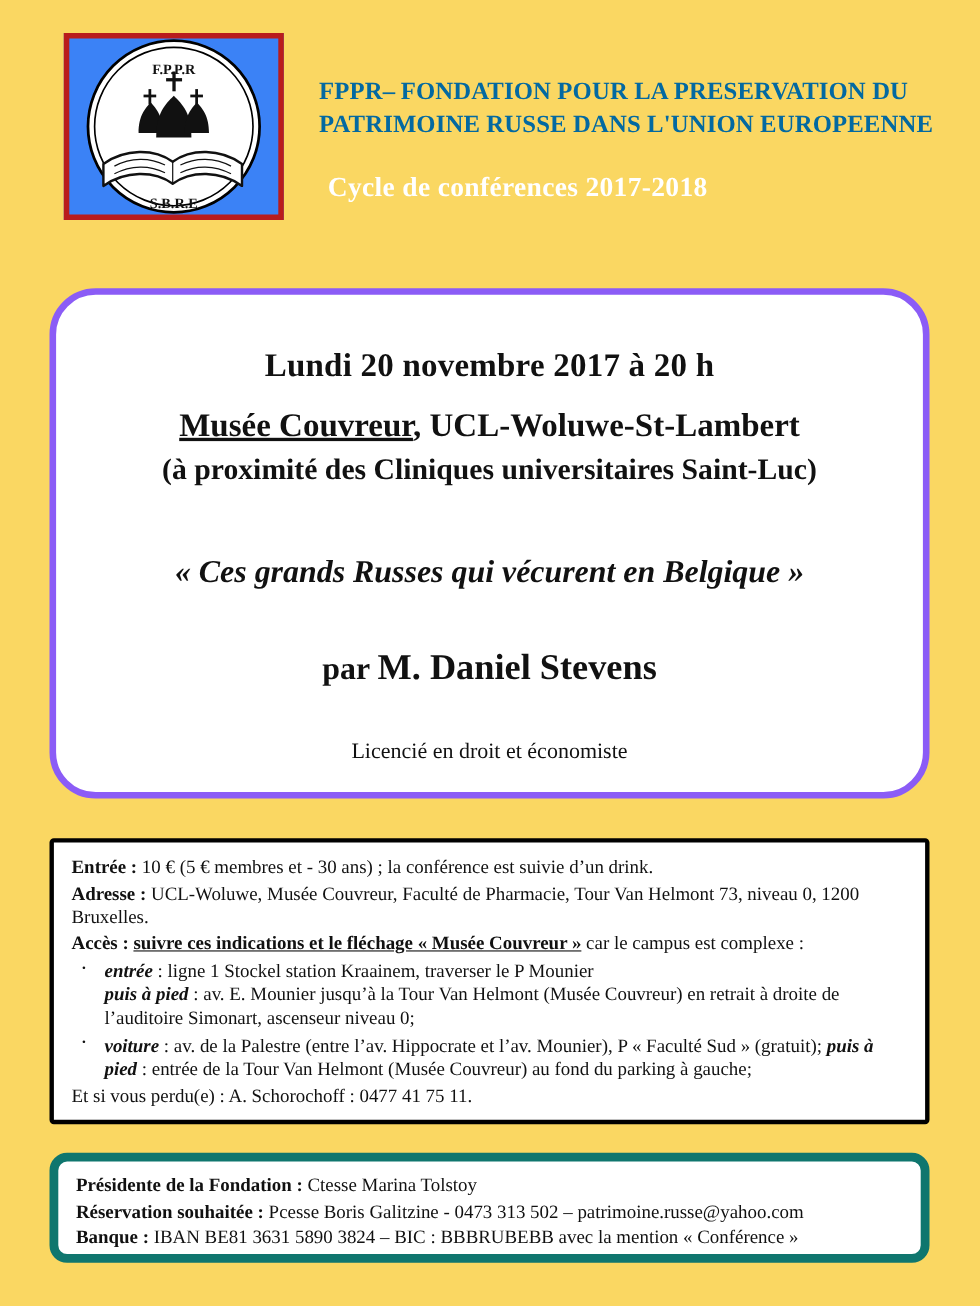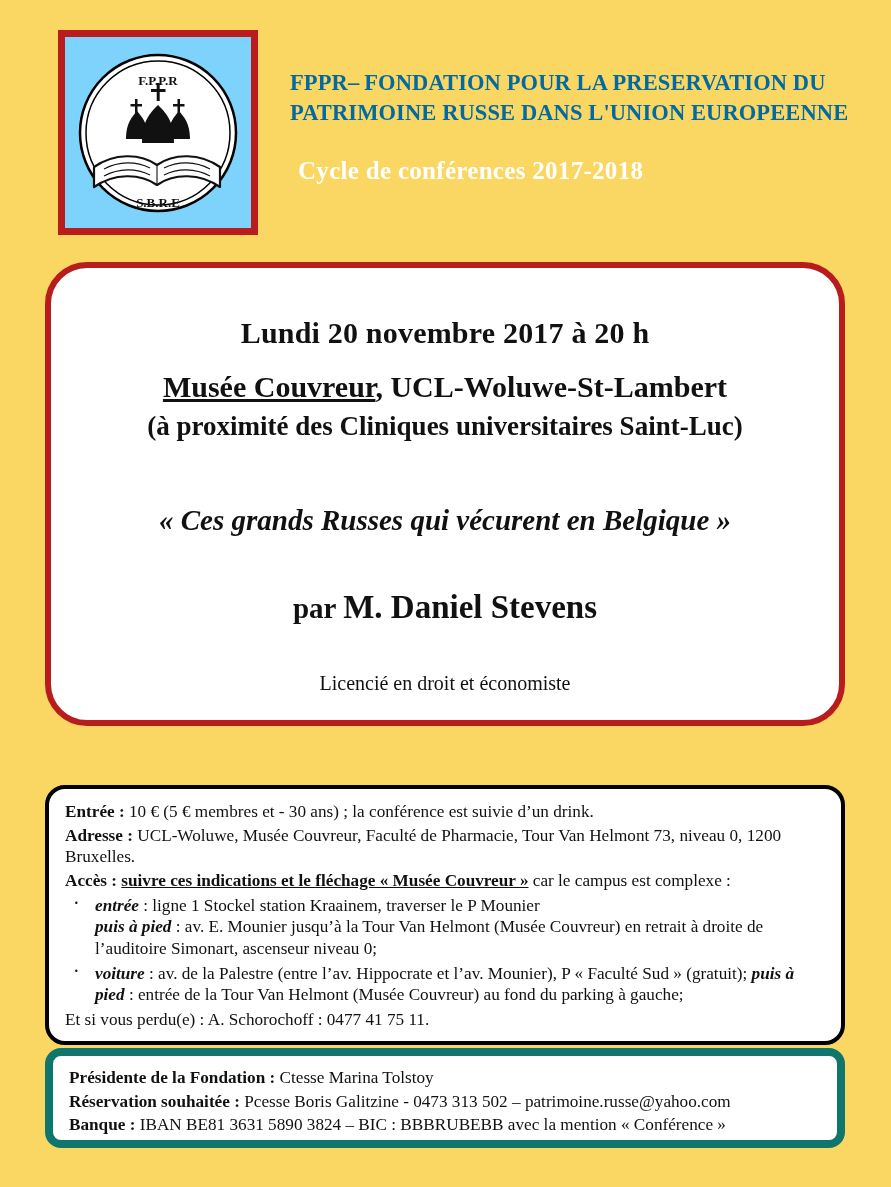--- a/index.html
+++ b/index.html
@@ -17,24 +17,24 @@
   }
 
   
   .header {
     display: flex;
     align-items: flex-start;
     padding: 30px 0 0 0;
   }
   .logo-box {
     width: 200px;
-    height: 205px;
+    height: 170px;
     margin-left: 58px;
-    border: 7px solid #b91c1c;
-    background: #7dd3fc;
+    border: 5px solid #b91c1c;
+    background: #3b82f6;
     box-sizing: border-box;
     position: relative;
     flex: none;
   }
   .logo-inner {
     position: absolute;
     inset: 0;
     display: flex;
     align-items: center;
     justify-content: center;
@@ -73,21 +73,21 @@
   }
 
   
   .main-panel {
     position: absolute;
     left: 45px;
     top: 262px;
     width: 800px;
     height: 464px;
     background: #ffffff;
-    border: 6px solid #b91c1c;
+    border: 6px solid #8b5cf6;
     border-radius: 42px;
     box-sizing: border-box;
     text-align: center;
   }
   .line-date {
     margin-top: 48px;
     font-size: 30px;
     font-weight: bold;
     letter-spacing: 0.2px;
   }
@@ -123,26 +123,25 @@
 
   
   .info-panel {
     position: absolute;
     left: 45px;
     top: 762px;
     width: 800px;
     height: 260px;
     background: #ffffff;
     border: 4px solid #000;
-    border-radius: 20px;
+    border-radius: 4px;
     box-sizing: border-box;
     padding: 12px 16px 10px 16px;
     font-size: 17.2px;
     line-height: 1.26;
-    margin-top: 23px;
   }
   .info-panel b { font-weight: bold; }
   .info-panel .u { text-decoration: underline; }
   .info-row { margin-bottom: 2px; }
   .bullets {
     margin: 3px 0 0 0;
     padding: 0;
     list-style: none;
   }
   .bullets li {

